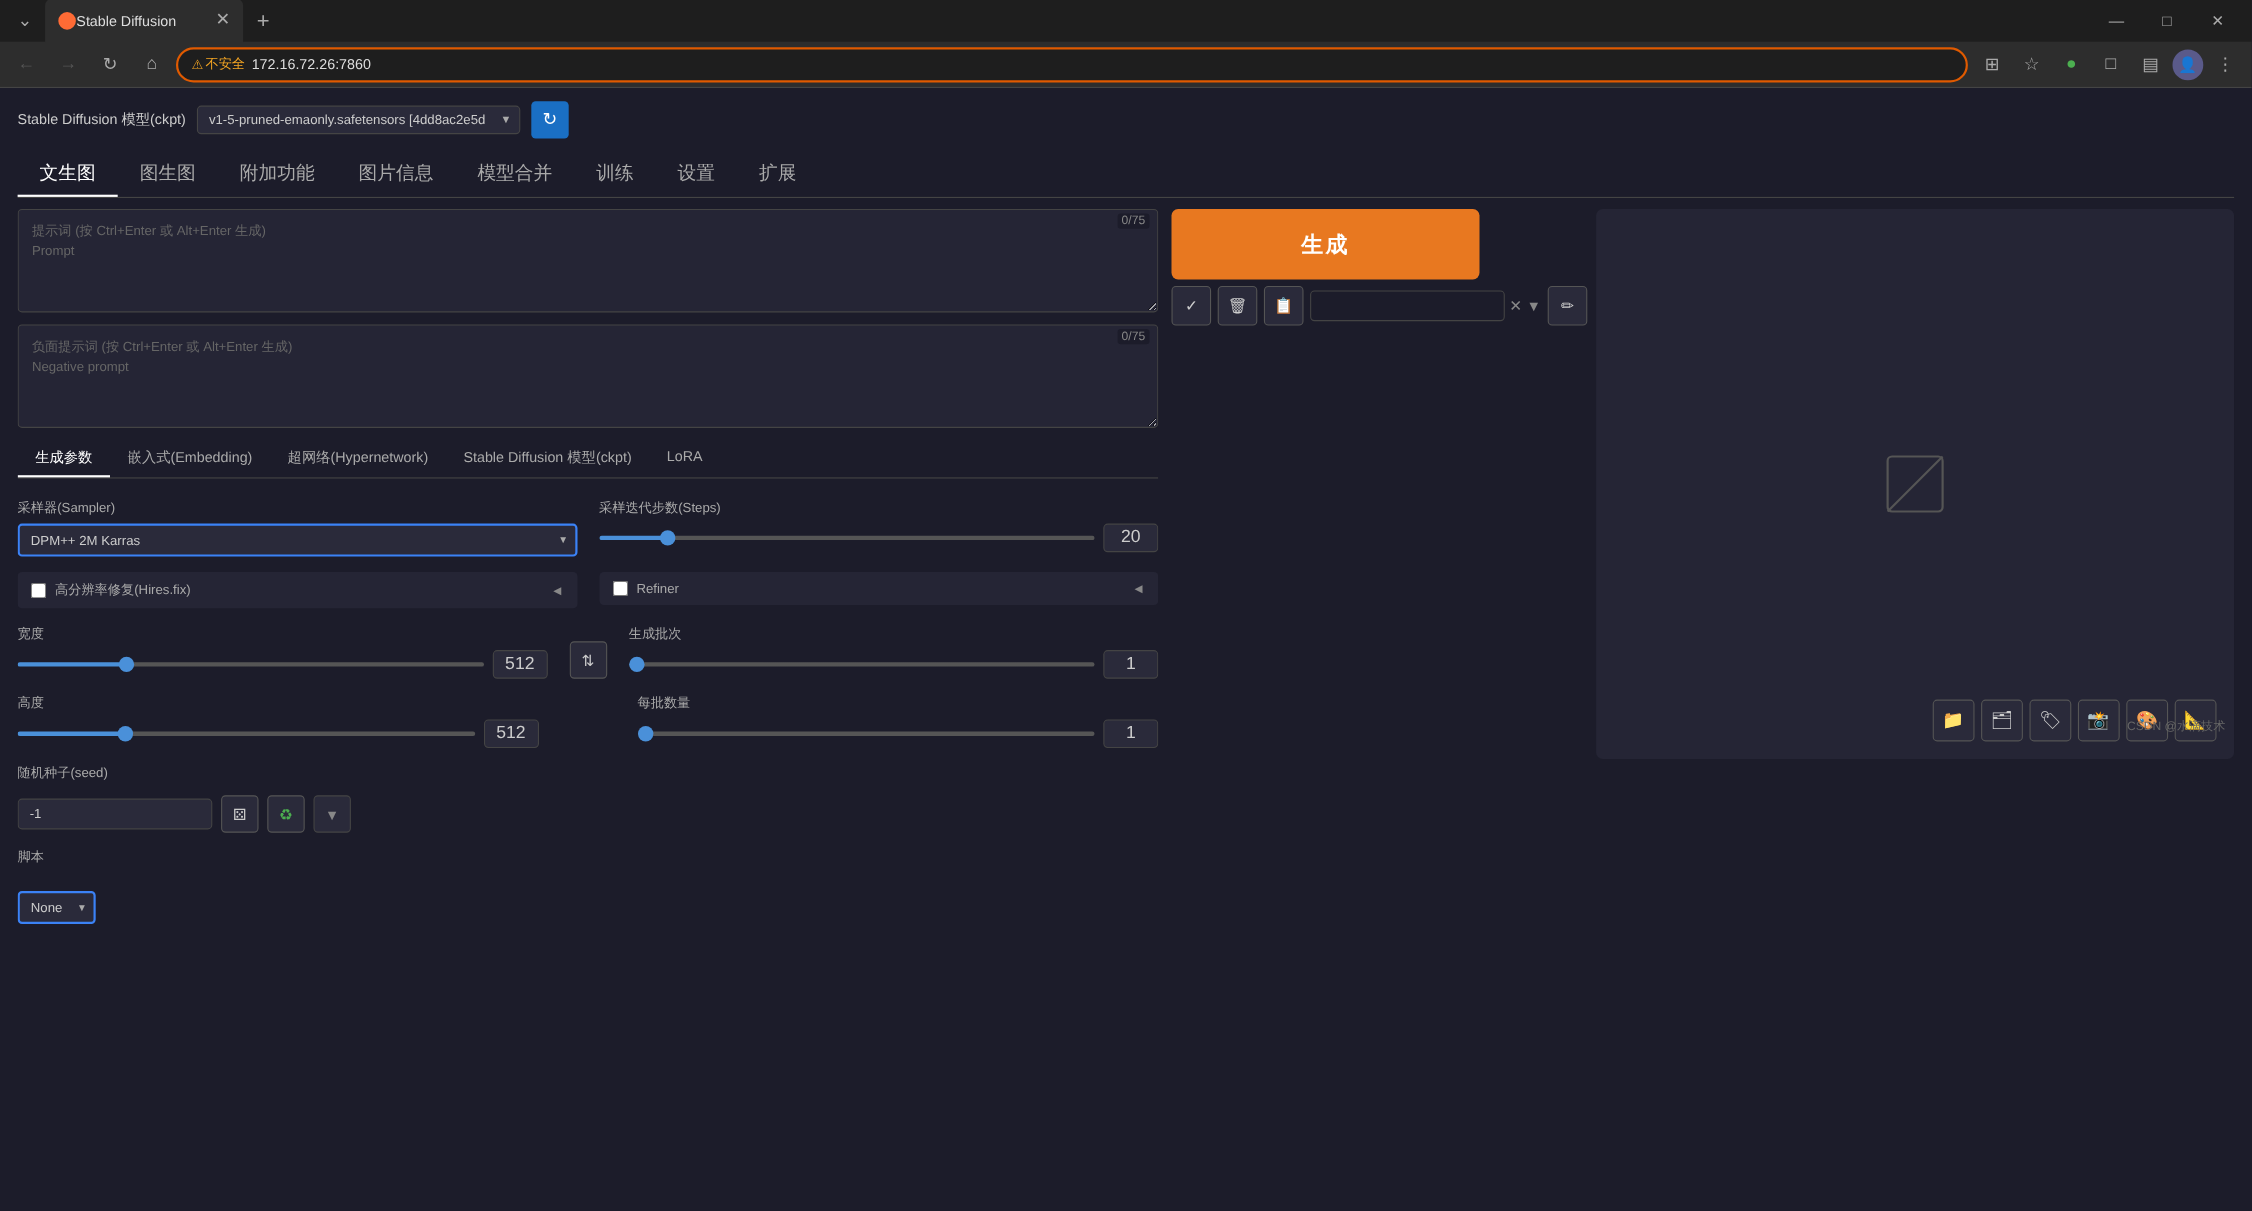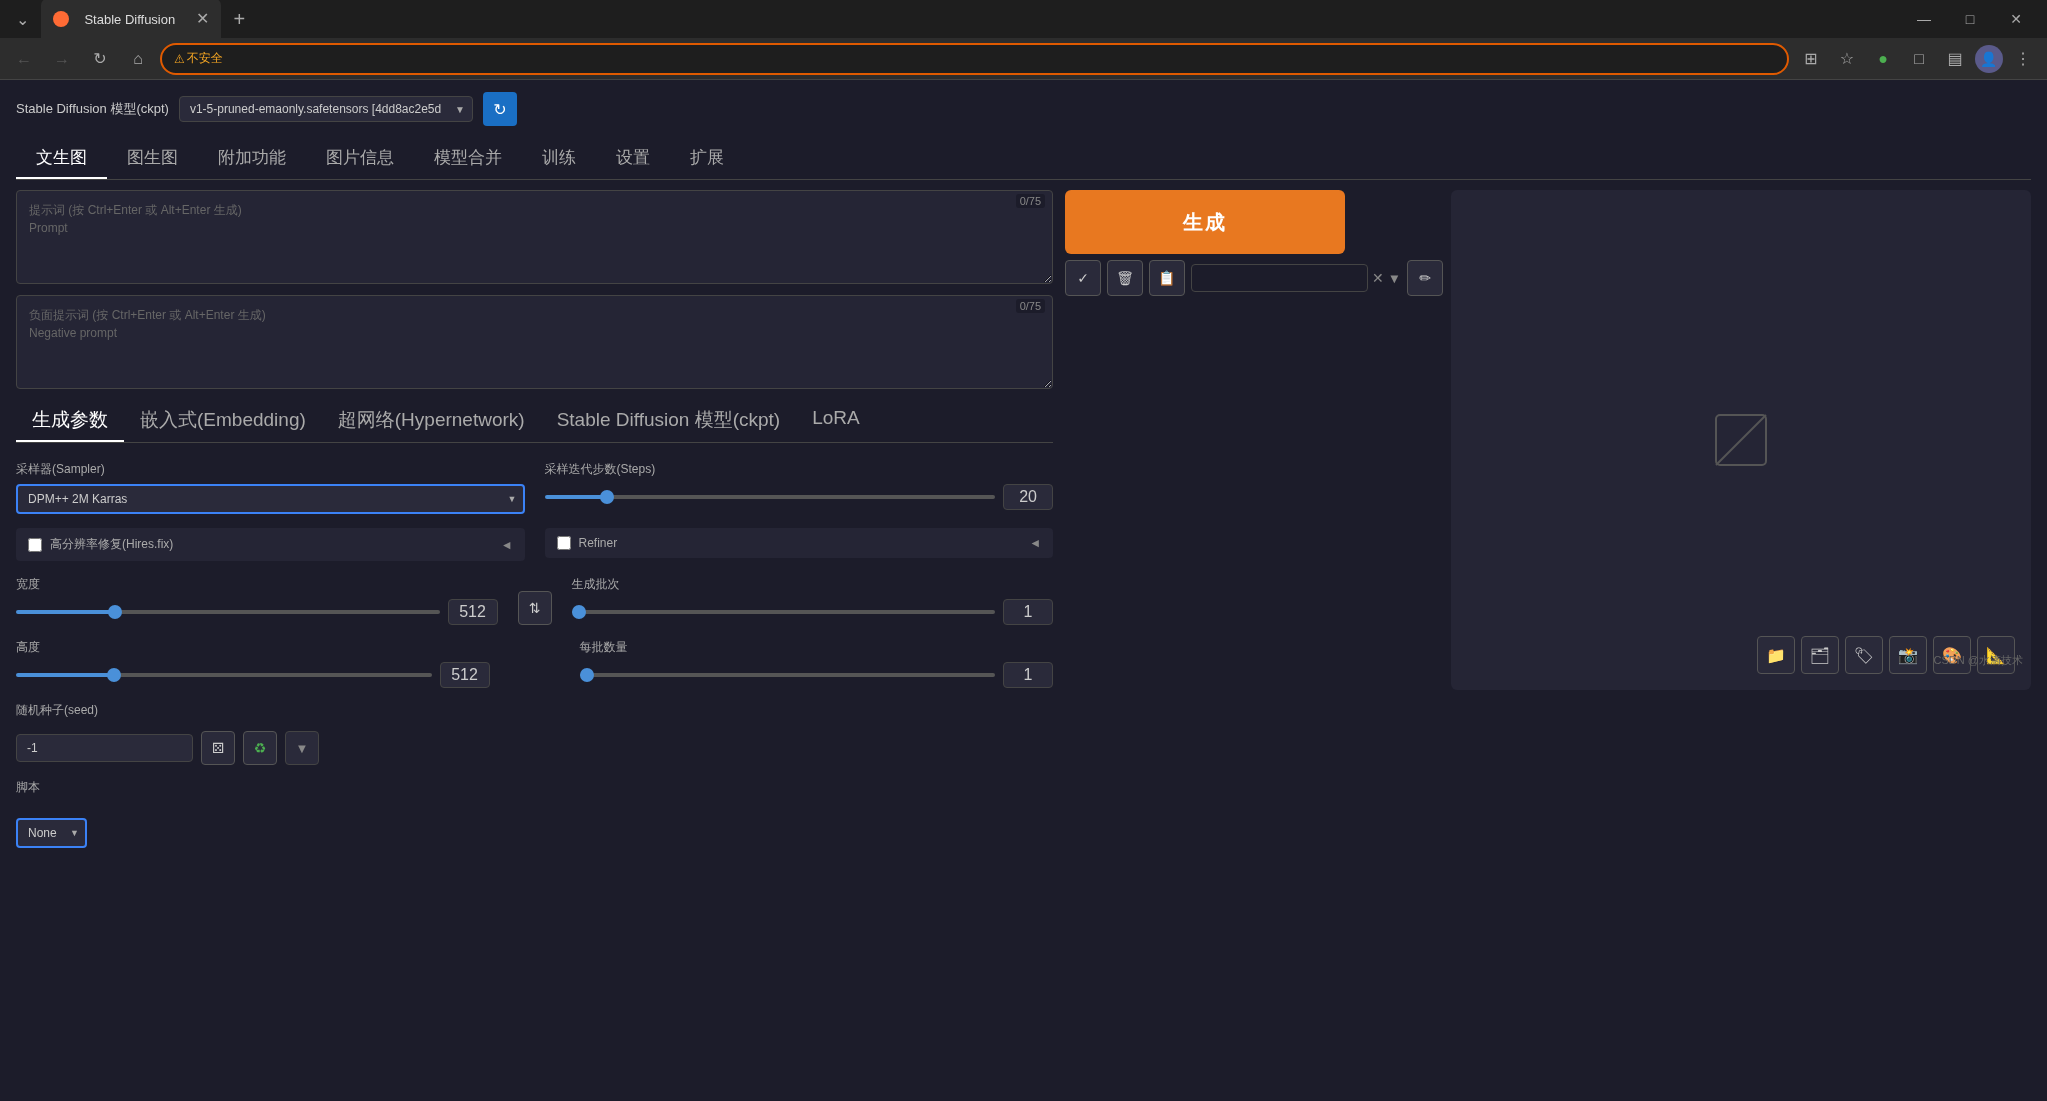--- a/index.html
+++ b/index.html
@@ -37,21 +37,21 @@
       font-size: 16px;
     }
 
     .tab {
       display: flex;
       align-items: center;
       background: #2d2d2d;
       border-radius: 6px 6px 0 0;
       padding: 0 12px;
       height: 40px;
-      gap: 15px;
+      gap: 0;
       min-width: 180px;
     }
 
     .tab-favicon {
       width: 16px;
       height: 16px;
       background: #ff6b35;
       border-radius: 50%;
       display: flex;
       align-items: center;
@@ -434,21 +434,21 @@
       gap: 0;
       border-bottom: 1px solid #444;
       margin-bottom: 10px;
     }
 
     .sub-tab {
       padding: 7px 16px;
       cursor: pointer;
       color: #aaa;
       border-bottom: 2px solid transparent;
-      font-size: 19px;
+      font-size: 13px;
       white-space: nowrap;
     }
 
     .sub-tab.active {
       color: #fff;
       border-bottom: 2px solid #fff;
     }
 
     
     .param-section {
@@ -735,20 +735,21 @@
   <div class="nav-bar">
     <button class="nav-btn" disabled="">←</button>
     <button class="nav-btn" disabled="">→</button>
     <button class="nav-btn">↻</button>
     <button class="nav-btn">⌂</button>
     <div class="address-bar-container">
       <span class="security-indicator">
         <span>⚠</span>
         <span>不安全</span>
       </span>
+      <input class="address-input" type="text" value="172.16.72.26:7860" style="">
     </div>
     <div class="nav-icons-right">
       <button class="nav-icon-btn">⊞</button>
       <button class="nav-icon-btn">☆</button>
       <button class="nav-icon-btn" style="color:#4caf50;">●</button>
       <button class="nav-icon-btn">□</button>
       <button class="nav-icon-btn">▤</button>
       <button class="profile-btn">👤</button>
       <button class="nav-icon-btn">⋮</button>
     </div>

